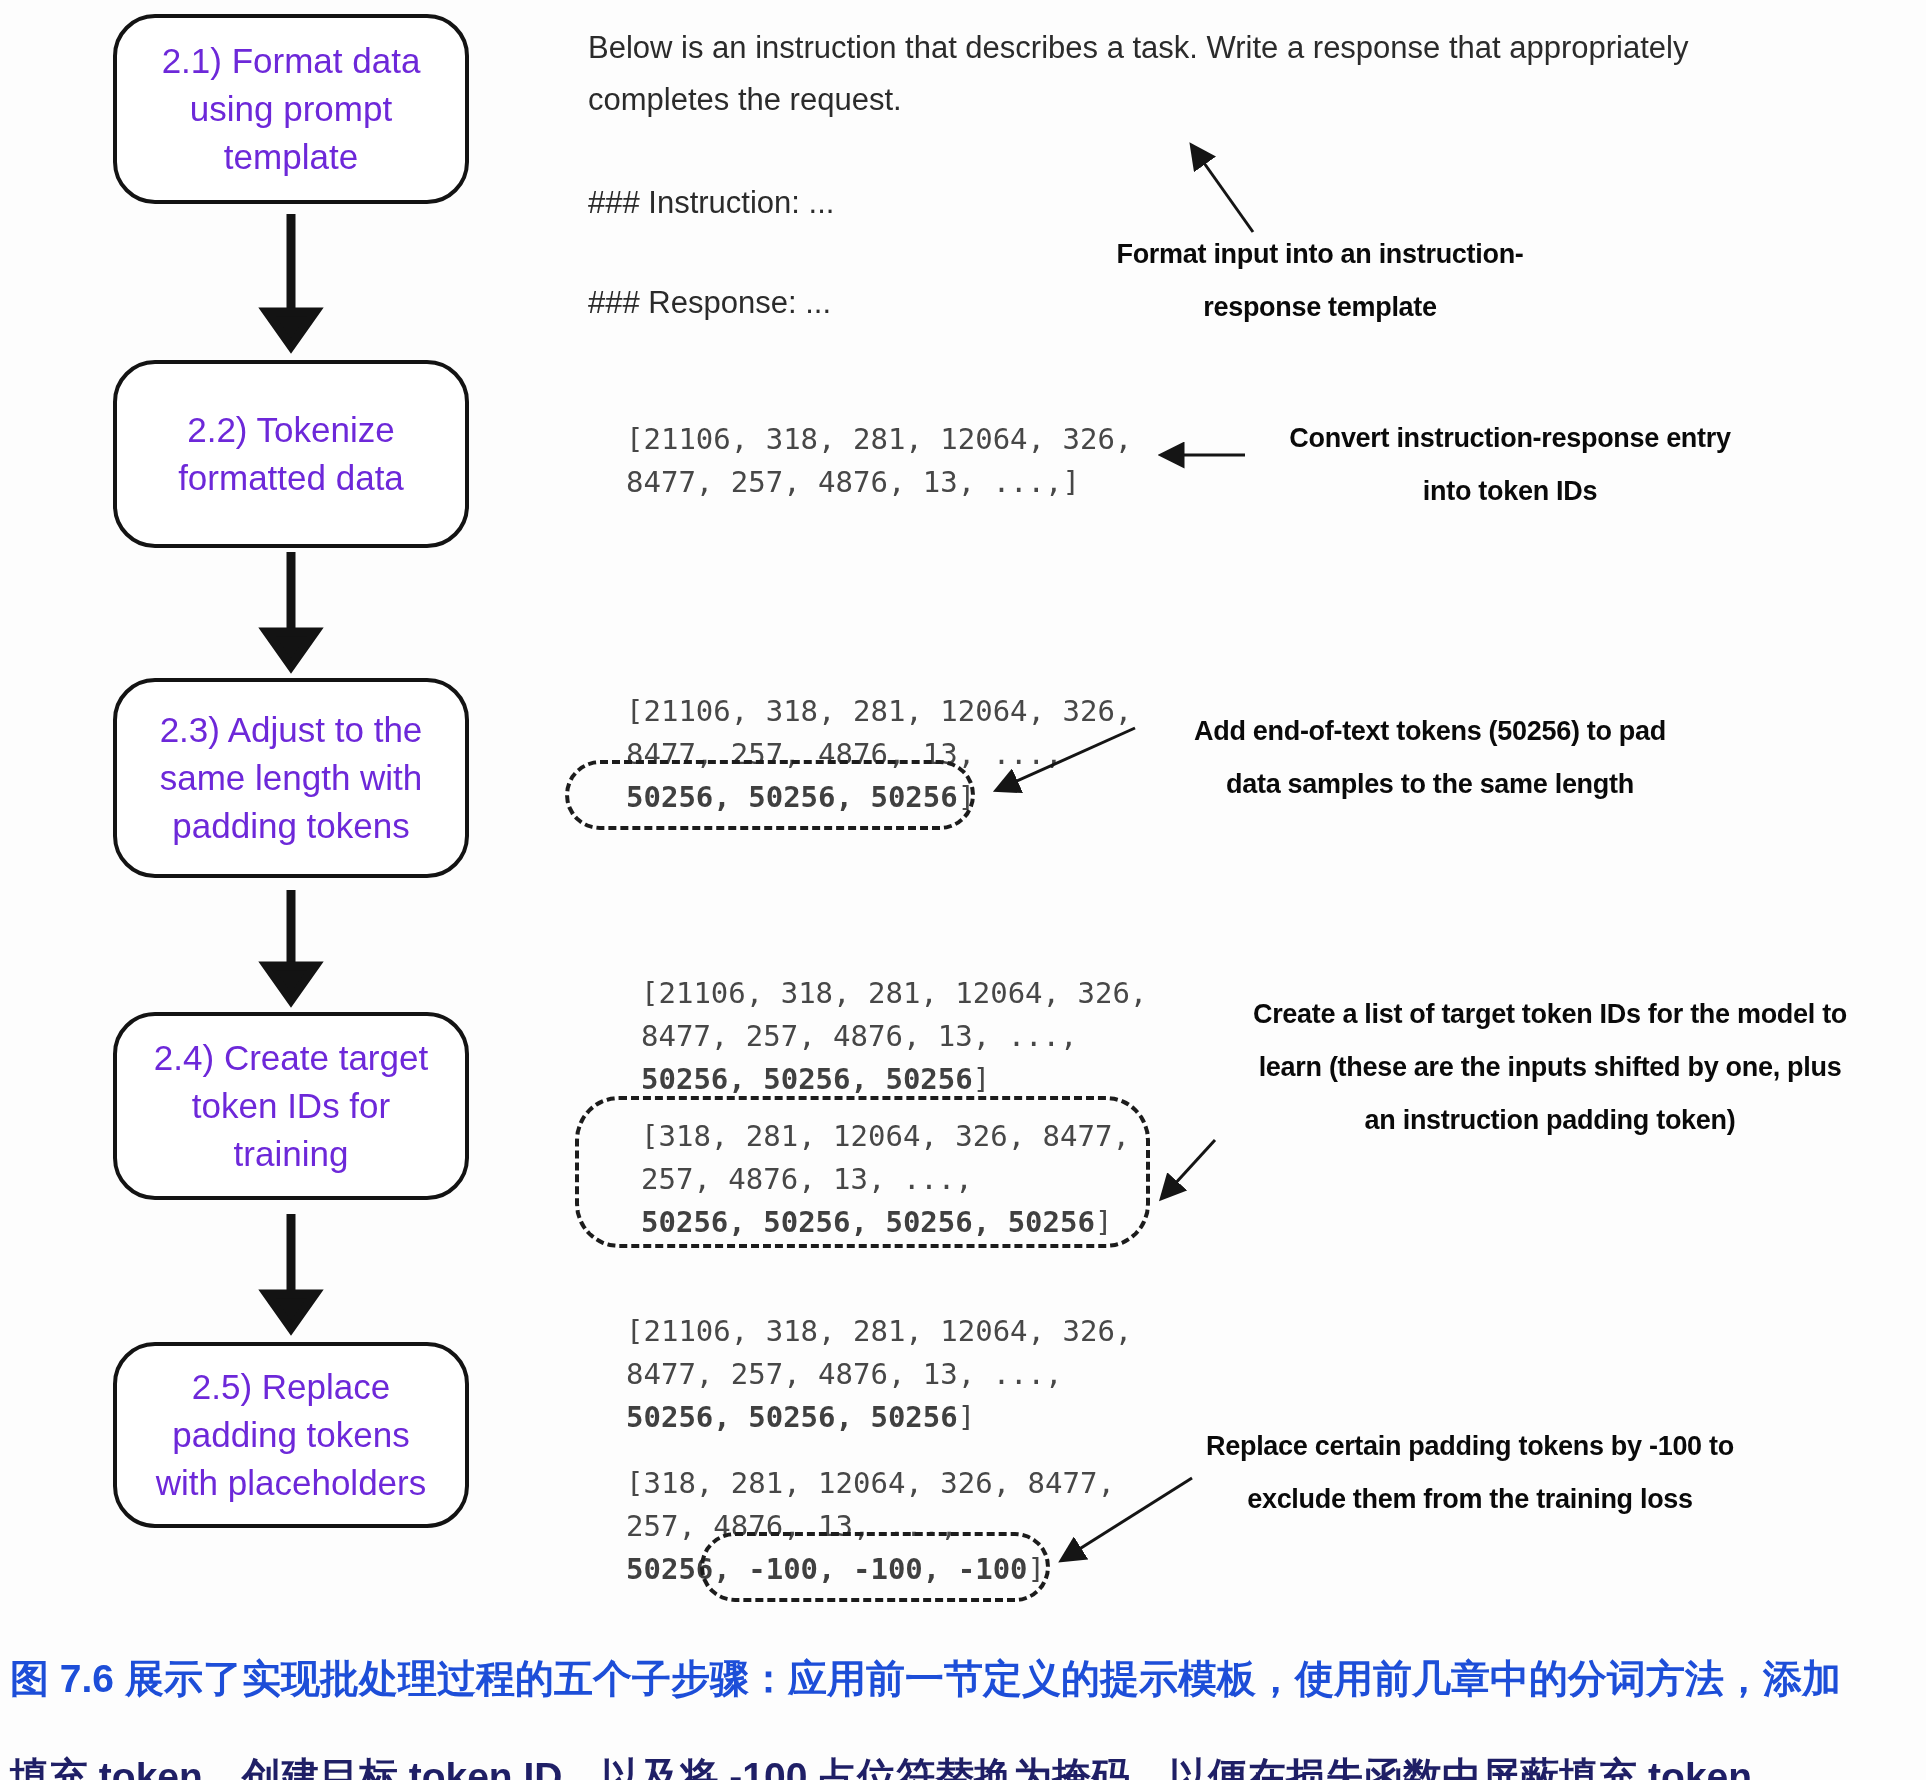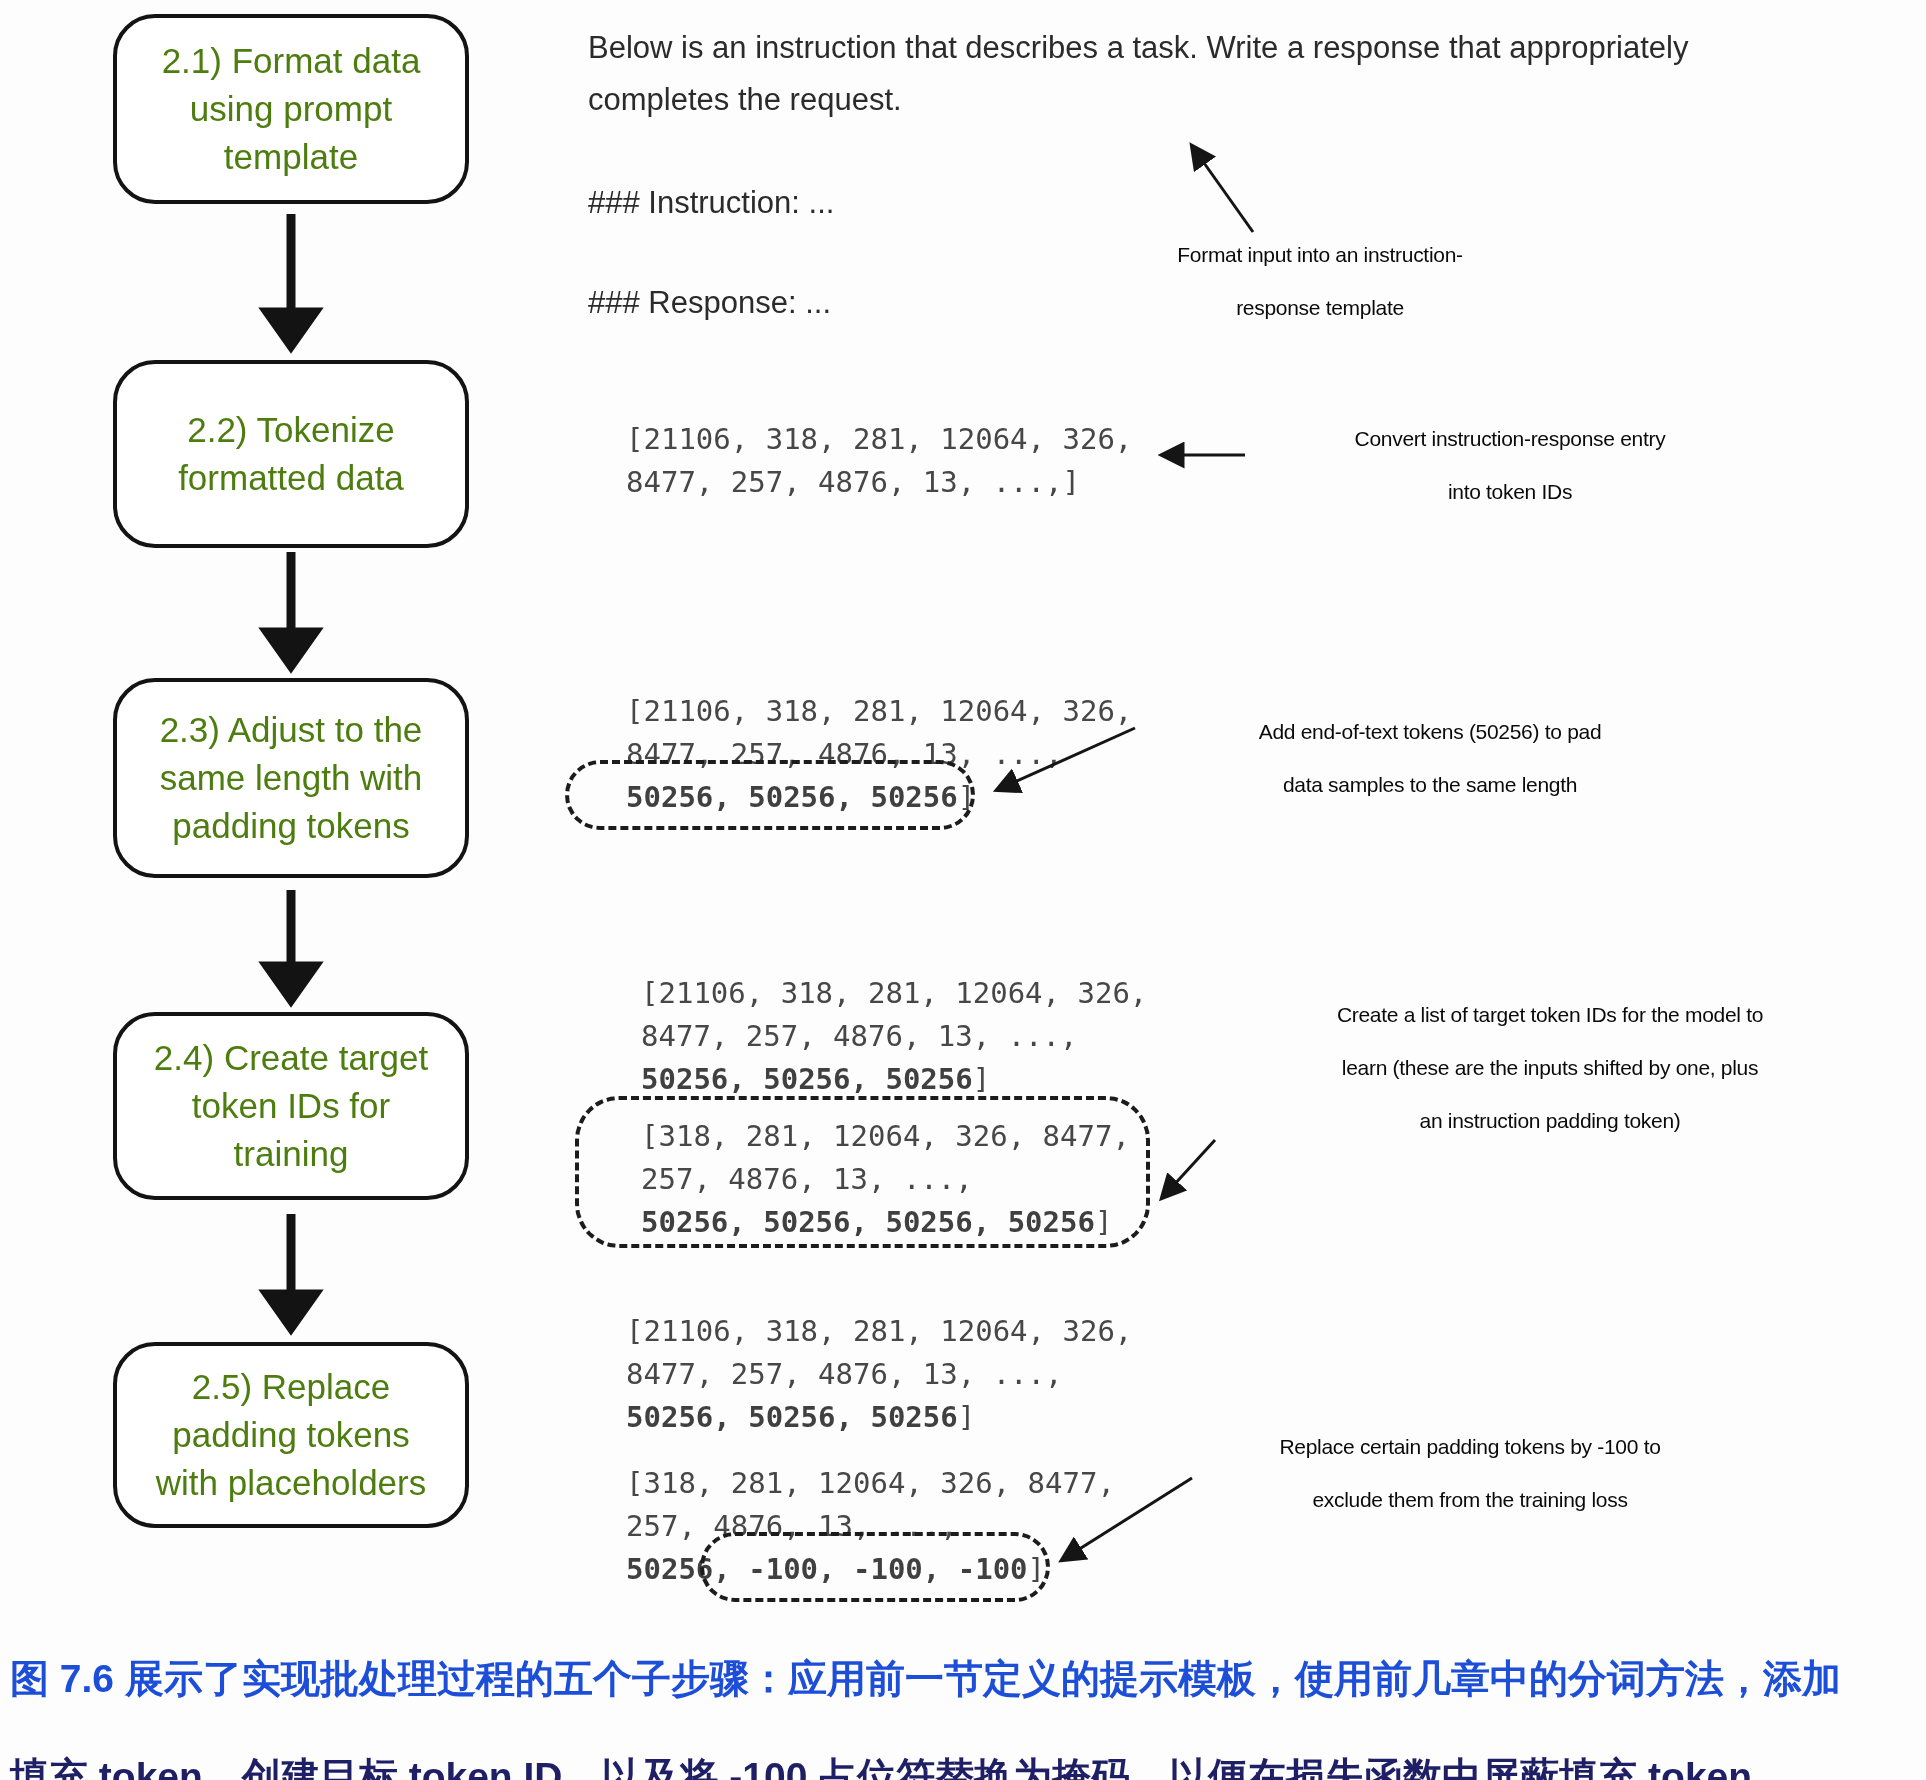--- a/index.html
+++ b/index.html
@@ -10,21 +10,21 @@
     font-family:"Liberation Sans", sans-serif;
     color:#141414;
     overflow:hidden;
   }
   
   .fbox{
     position:absolute;left:113px;width:356px;
     border:4px solid #131313;border-radius:42px;
     background:#fff;
     display:flex;align-items:center;justify-content:center;
-    text-align:center;font-size:35px;line-height:1.38;color:#4d7c0f;
+    text-align:center;font-size:35px;line-height:1.38;color:#6d28d9;
     box-sizing:border-box;
   }
   
   .prompt-line{
     position:absolute;left:588px;
     font-size:31px;color:#2b2b2b;white-space:nowrap;
   }
   
   .mono{
     position:absolute;
@@ -34,21 +34,21 @@
   .mono .ln{line-height:43px;white-space:pre;}
   .mono .b{font-weight:bold;color:#404040;}
   
   .dash{
     position:absolute;border:4px dashed #1c1c1c;background:transparent;
     box-sizing:border-box;pointer-events:none;
   }
   
   .anno{
     position:absolute;text-align:center;
-    font-size:21px;font-weight:400;letter-spacing:-0.3px;
+    font-size:27px;font-weight:700;letter-spacing:-0.3px;
     color:#0a0a0a;
   }
   .anno div{line-height:53px;}
   
   .cap{
     position:absolute;left:10px;
     font-size:39px;font-weight:600;white-space:nowrap;
   }
   svg.overlay{position:absolute;left:0;top:0;pointer-events:none;}
 </style>

